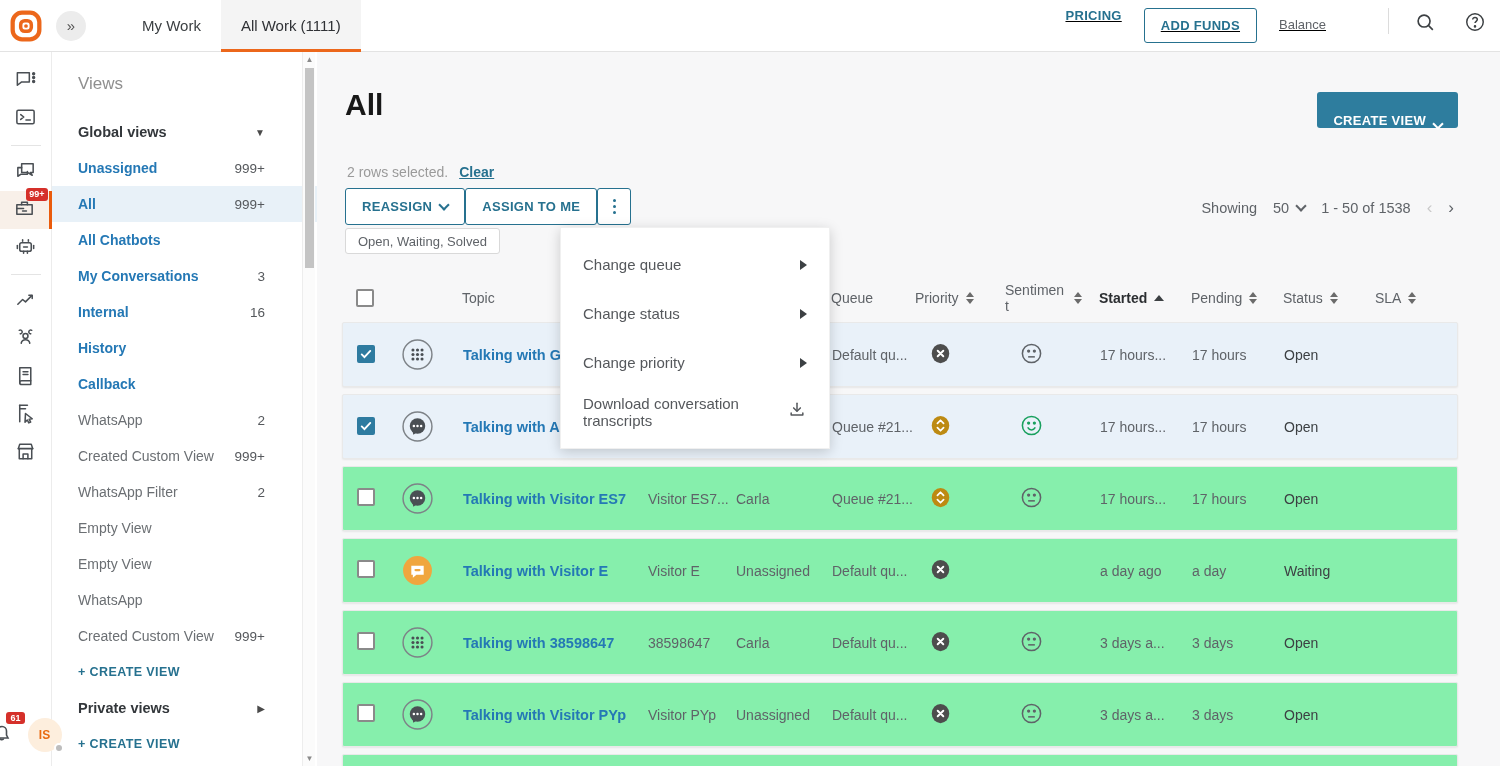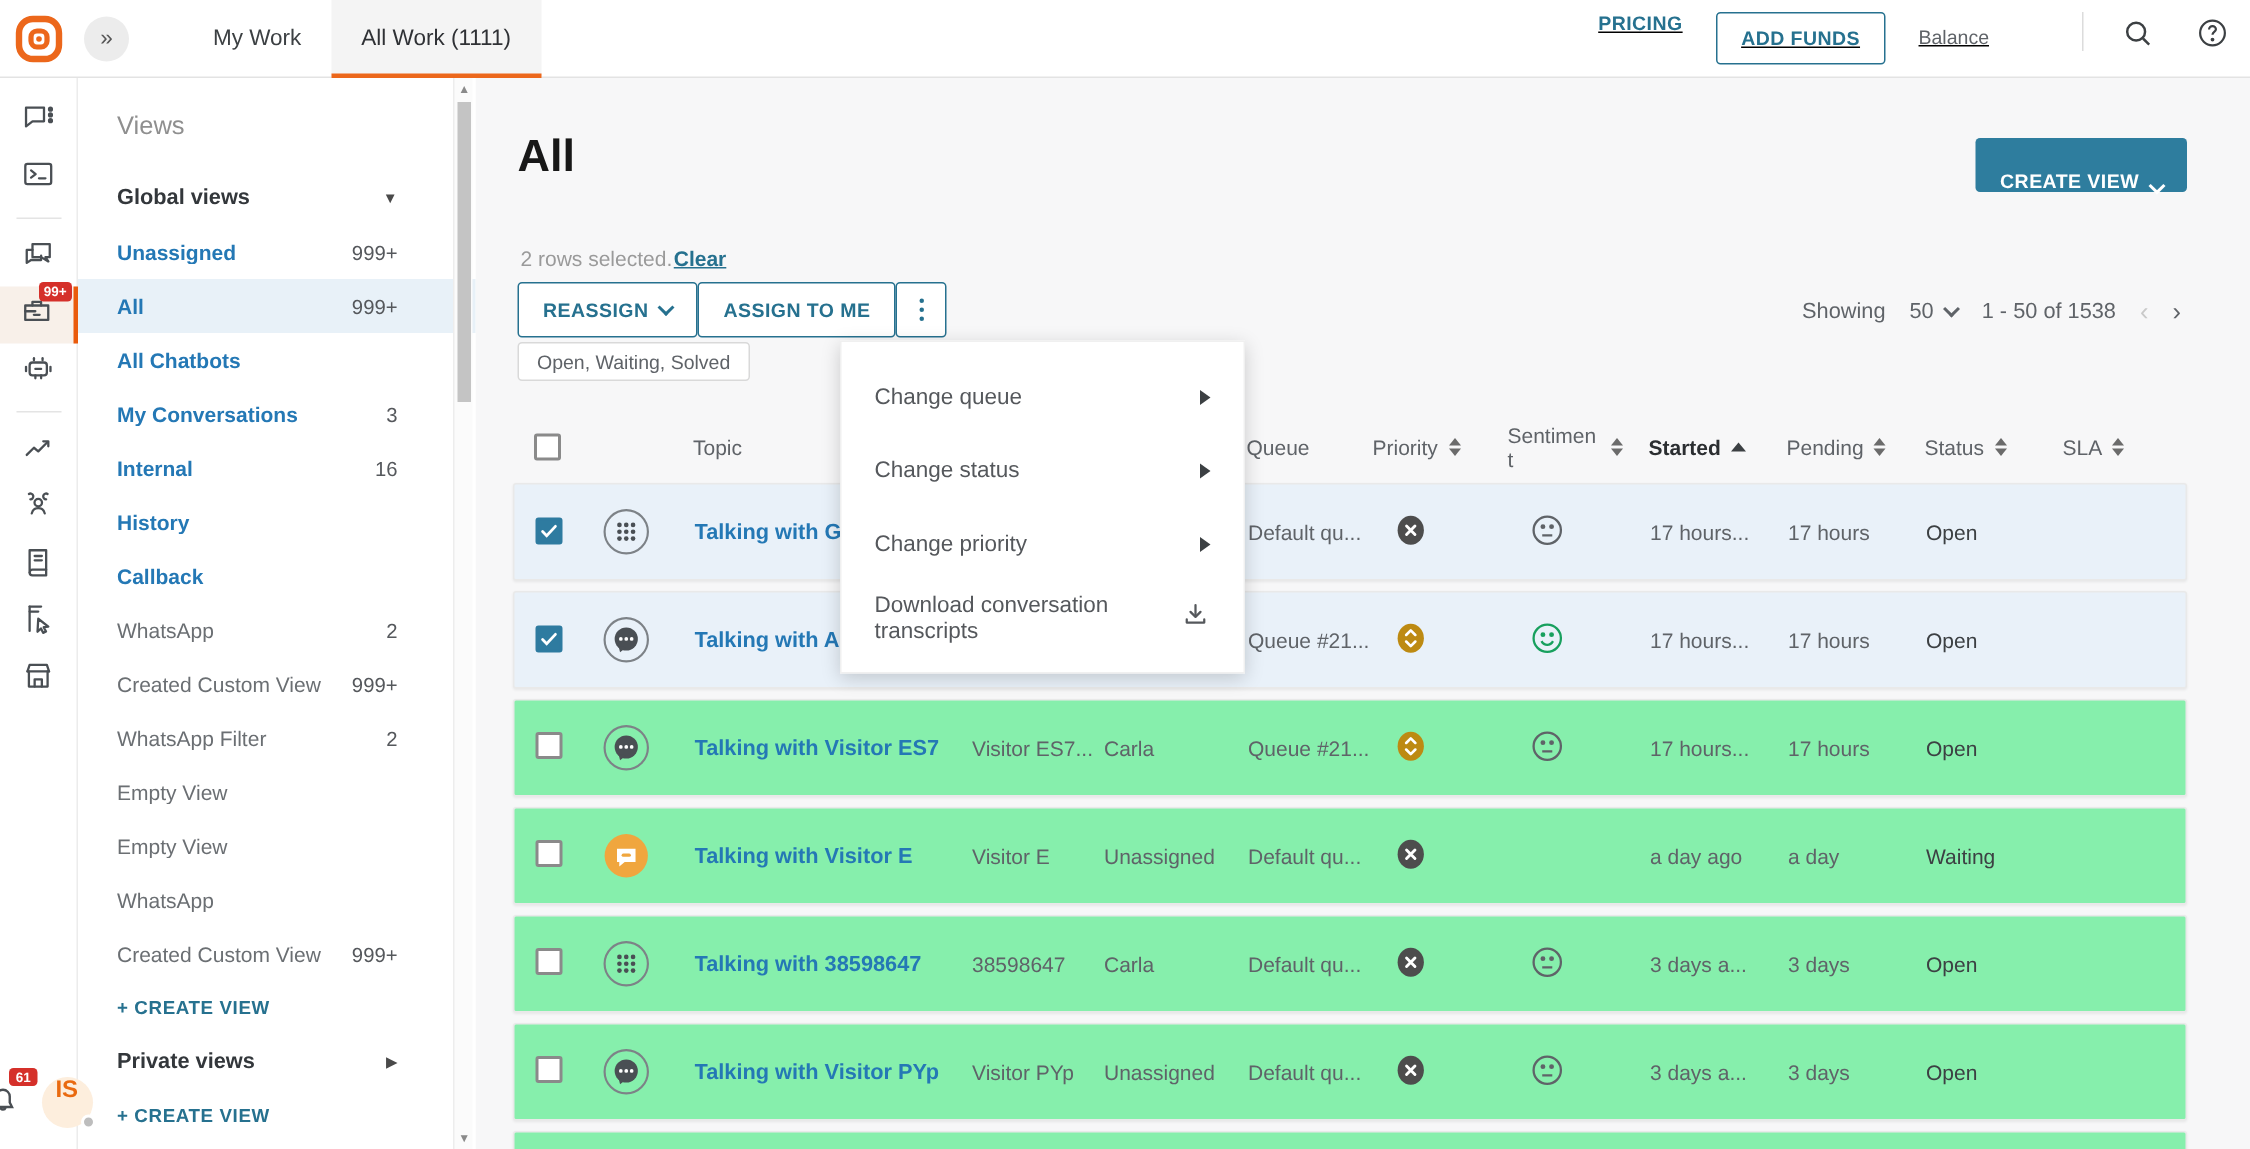--- a/index.html
+++ b/index.html
@@ -29,21 +29,21 @@
   .rail-item { position:relative; width:52px; height:38px; display:flex; align-items:center; justify-content:center; cursor:pointer; }
   .rail-item.active { background:#f8f0e9; border-right:3px solid #ea5b0c; }
   .rail-divider { width:30px; height:1px; background:#e4e4e4; margin:7px 0; }
   .rail-badge { position:absolute; top:-3px; right:1px; background:#d5302a; color:#fff; font-size:9px;
                 font-weight:bold; padding:1px 3px; border-radius:3px; line-height:1.2; }
   .rail-bottom { margin-top:auto; display:flex; flex-direction:row; align-items:center; gap:14px; padding-bottom:14px; }
   .bell-wrap { position:relative; cursor:pointer; }
   .bell-badge { position:absolute; top:-9px; right:-11px; background:#d5302a; color:#fff; font-size:9px;
                 font-weight:bold; padding:1px 4px; border-radius:3px; }
   .avatar { position:relative; width:34px; height:34px; border-radius:50%; background:#fdeedd; color:#e96a10;
-            font-weight:bold; font-size:16px; display:flex; align-items:flex-start; justify-content:center; cursor:pointer; }
+            font-weight:bold; font-size:12px; display:flex; align-items:center; justify-content:center; cursor:pointer; }
   .avatar .dot { position:absolute; right:-2px; bottom:-1px; width:10px; height:10px; border-radius:50%;
                  background:#bdbdbd; border:2px solid #fff; }
 
   
   .sidebar { position:absolute; left:52px; top:52px; width:265px; height:714px; background:#fff; padding-top:22px; z-index:10; }
   .views-heading { font-size:17px; font-weight:400; color:#8f8f8f; margin:0 0 20px 26px; }
   .sv-item { height:36px; display:flex; align-items:center; padding:0 52px 0 26px; font-size:14px; cursor:pointer; }
   .sv-item .lbl { flex:1; white-space:nowrap; overflow:hidden; }
   .sv-item .cnt { color:#55585c; font-size:13.5px; }
   .sv-item .chev { color:#4a4a4a; font-size:10px; }
@@ -57,21 +57,21 @@
   .fake-scroll .arr { position:absolute; left:0; width:13px; text-align:center; color:#8a8a8a; font-size:8px; }
   .fake-scroll .thumb { position:absolute; left:2px; top:16px; width:9px; height:200px; background:#c4c4c4; }
 
   
   .content { position:absolute; left:317px; top:52px; width:1183px; height:714px; background:#f7f7f8; }
   .page-title { position:absolute; left:28px; top:36px; font-size:30px; font-weight:bold; color:#181818; }
   .create-view-btn { position:absolute; right:42px; top:40px; height:36px; background:#2e7d9e; color:#fff;
                      font-weight:bold; font-size:13px; letter-spacing:.3px; border:none; border-radius:3px;
                      padding:0 16px; display:flex; align-items:flex-end; gap:8px; cursor:pointer; }
   .selection-row { position:absolute; left:30px; top:112px; font-size:14px; color:#9a9a9a; }
-  .selection-row a { color:#26718f; font-weight:bold; text-decoration:underline; margin-left:1px; cursor:pointer; }
+  .selection-row a { color:#26718f; font-weight:bold; text-decoration:underline; margin-left:11px; cursor:pointer; }
   .toolbar { position:absolute; left:28px; top:136px; display:flex; gap:0; }
   .tb-btn { height:37px; border:1px solid #26718f; background:#fff; color:#26718f; font-weight:bold;
             font-size:13px; letter-spacing:.3px; border-radius:3px; padding:0 16px; display:flex;
             align-items:center; gap:8px; cursor:pointer; }
   .tb-btn.kebab { width:34px; padding:0; justify-content:center; flex-direction:column; gap:3px; }
   .tb-btn.kebab i { width:3px; height:3px; border-radius:50%; background:#26718f; }
   .chev-down { width:8px; height:8px; border-right:2px solid currentColor; border-bottom:2px solid currentColor;
                transform:rotate(45deg); margin-top:-4px; }
   .pagination { position:absolute; right:46px; top:146px; display:flex; align-items:center; gap:16px;
                 font-size:14.5px; color:#5f6368; }

